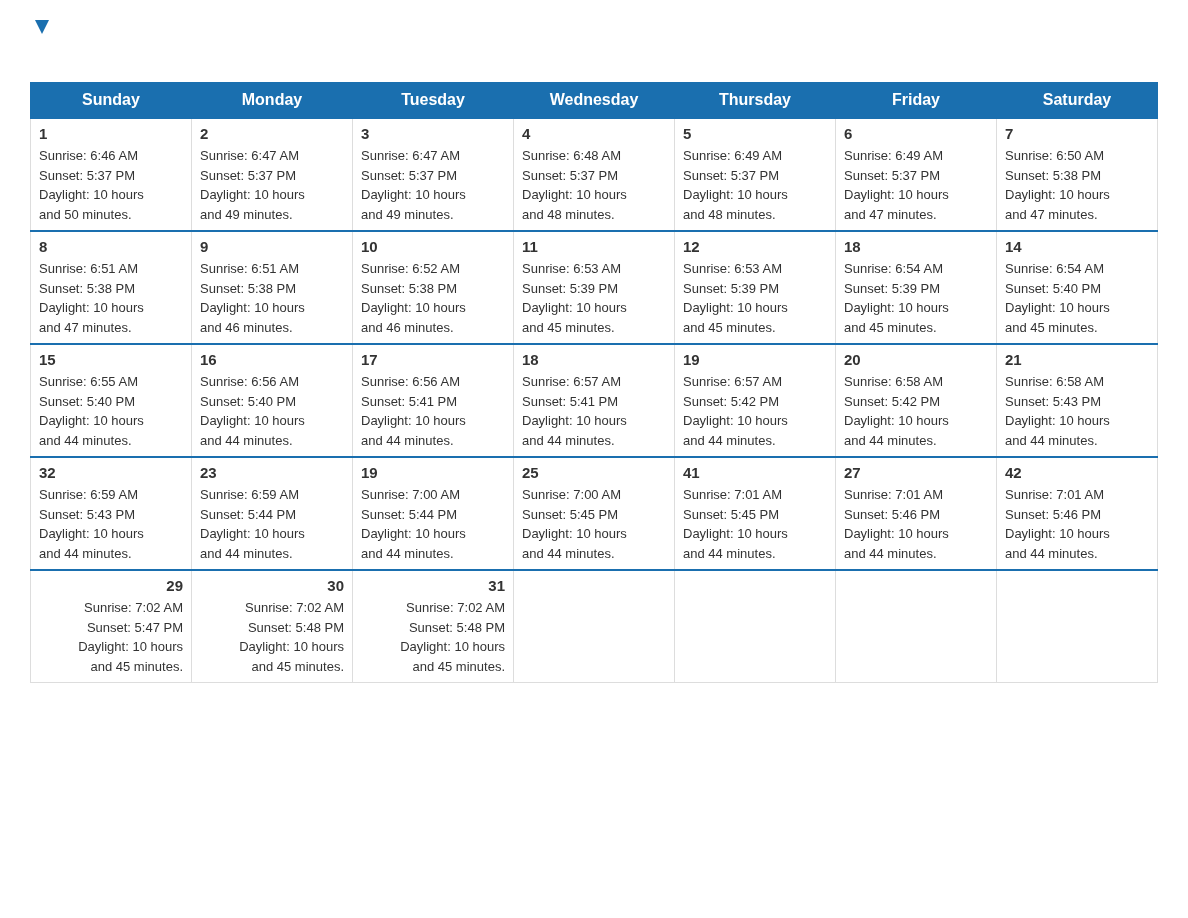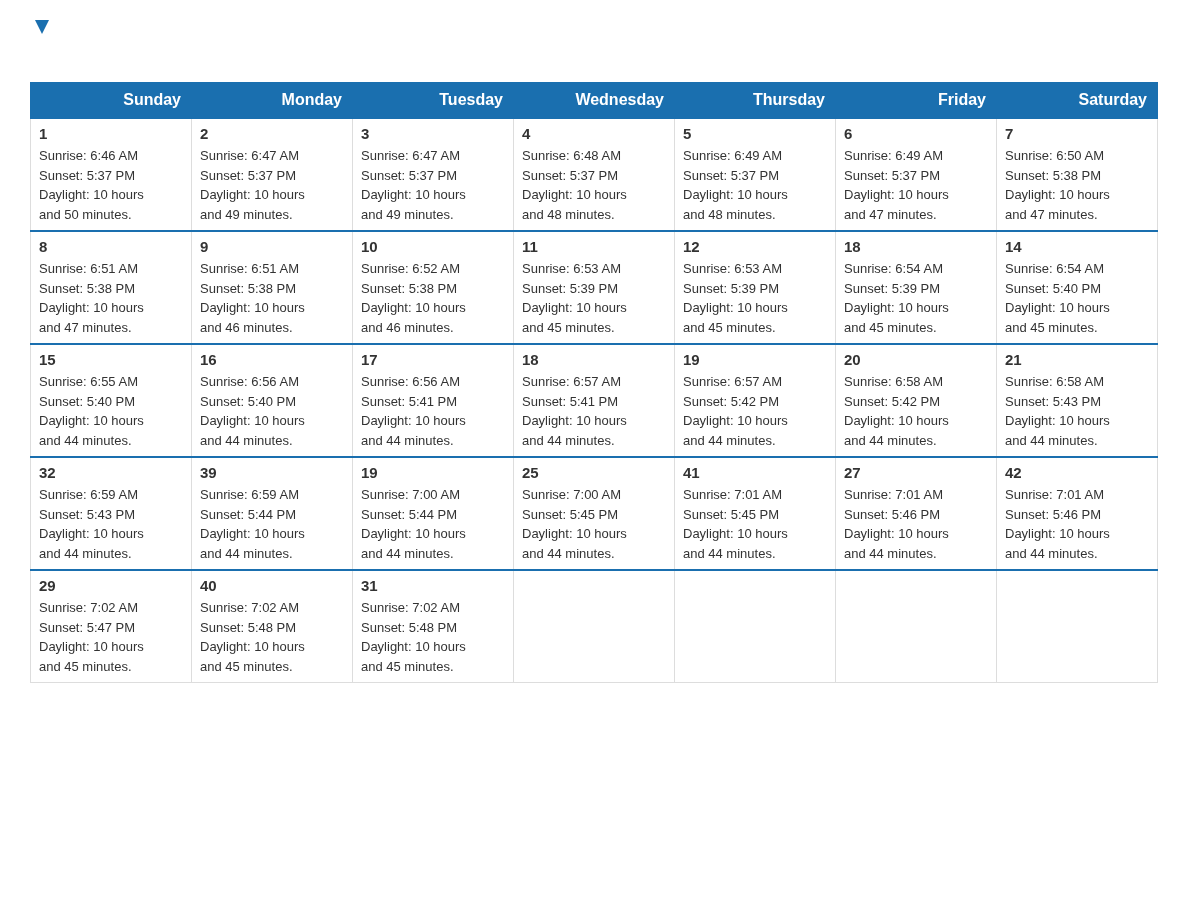--- a/index.html
+++ b/index.html
@@ -33,21 +33,21 @@
       width: 100%;
       border-collapse: collapse;
       margin-top: 10px;
     }
     .calendar-table th {
       background-color: #1a6faf;
       color: #fff;
       font-size: 16px;
       font-weight: bold;
       padding: 8px 10px;
-      text-align: right;
+      text-align: center;
       border: 1px solid #1a6faf;
     }
     .calendar-table td {
       vertical-align: top;
       padding: 6px 8px;
       border: 1px solid #ccc;
       border-top: 2px solid #1a6faf;
       font-size: 12.5px;
       color: #333;
       width: calc(100% / 7);
@@ -55,20 +55,21 @@
       background: #fff;
     }
     .calendar-table tr td {
       border-top: 2px solid #1a6faf;
       border-bottom: none;
       border-left: 1px solid #ddd;
       border-right: 1px solid #ddd;
     }
     .calendar-table tr:last-child td {
       border-bottom: 1px solid #ddd;
+      text-align: right;
     }
     .day-number {
       font-size: 15px;
       font-weight: bold;
       display: block;
       margin-bottom: 4px;
     }
     .day-info {
       font-size: 13px;
       line-height: 1.5;
@@ -210,21 +211,21 @@
         <span class="day-number">21</span>
         <span class="day-info">Sunrise: 6:58 AM<br>Sunset: 5:43 PM<br>Daylight: 10 hours<br>and 44 minutes.</span>
       </td>
       </tr>
       <tr>
         <td>
         <span class="day-number">32</span>
         <span class="day-info">Sunrise: 6:59 AM<br>Sunset: 5:43 PM<br>Daylight: 10 hours<br>and 44 minutes.</span>
       </td>
         <td>
-        <span class="day-number">39</span>
+        <span class="day-number">23</span>
         <span class="day-info">Sunrise: 6:59 AM<br>Sunset: 5:44 PM<br>Daylight: 10 hours<br>and 44 minutes.</span>
       </td>
         <td>
         <span class="day-number">19</span>
         <span class="day-info">Sunrise: 7:00 AM<br>Sunset: 5:44 PM<br>Daylight: 10 hours<br>and 44 minutes.</span>
       </td>
         <td>
         <span class="day-number">25</span>
         <span class="day-info">Sunrise: 7:00 AM<br>Sunset: 5:45 PM<br>Daylight: 10 hours<br>and 44 minutes.</span>
       </td>
@@ -240,21 +241,21 @@
         <span class="day-number">42</span>
         <span class="day-info">Sunrise: 7:01 AM<br>Sunset: 5:46 PM<br>Daylight: 10 hours<br>and 44 minutes.</span>
       </td>
       </tr>
       <tr>
         <td>
         <span class="day-number">29</span>
         <span class="day-info">Sunrise: 7:02 AM<br>Sunset: 5:47 PM<br>Daylight: 10 hours<br>and 45 minutes.</span>
       </td>
         <td>
-        <span class="day-number">40</span>
+        <span class="day-number">30</span>
         <span class="day-info">Sunrise: 7:02 AM<br>Sunset: 5:48 PM<br>Daylight: 10 hours<br>and 45 minutes.</span>
       </td>
         <td>
         <span class="day-number">31</span>
         <span class="day-info">Sunrise: 7:02 AM<br>Sunset: 5:48 PM<br>Daylight: 10 hours<br>and 45 minutes.</span>
       </td>
         <td class="empty-cell"></td>
         <td class="empty-cell"></td>
         <td class="empty-cell"></td>
         <td class="empty-cell"></td>

